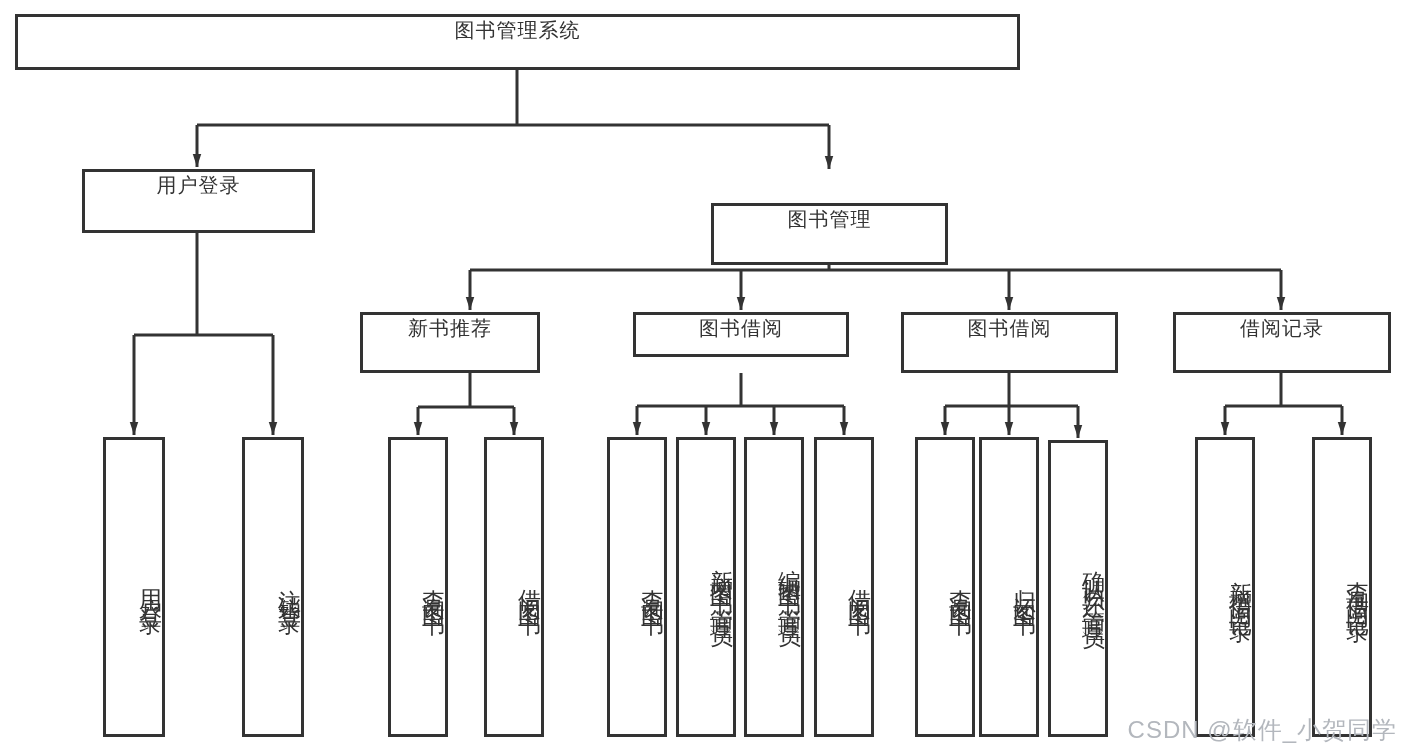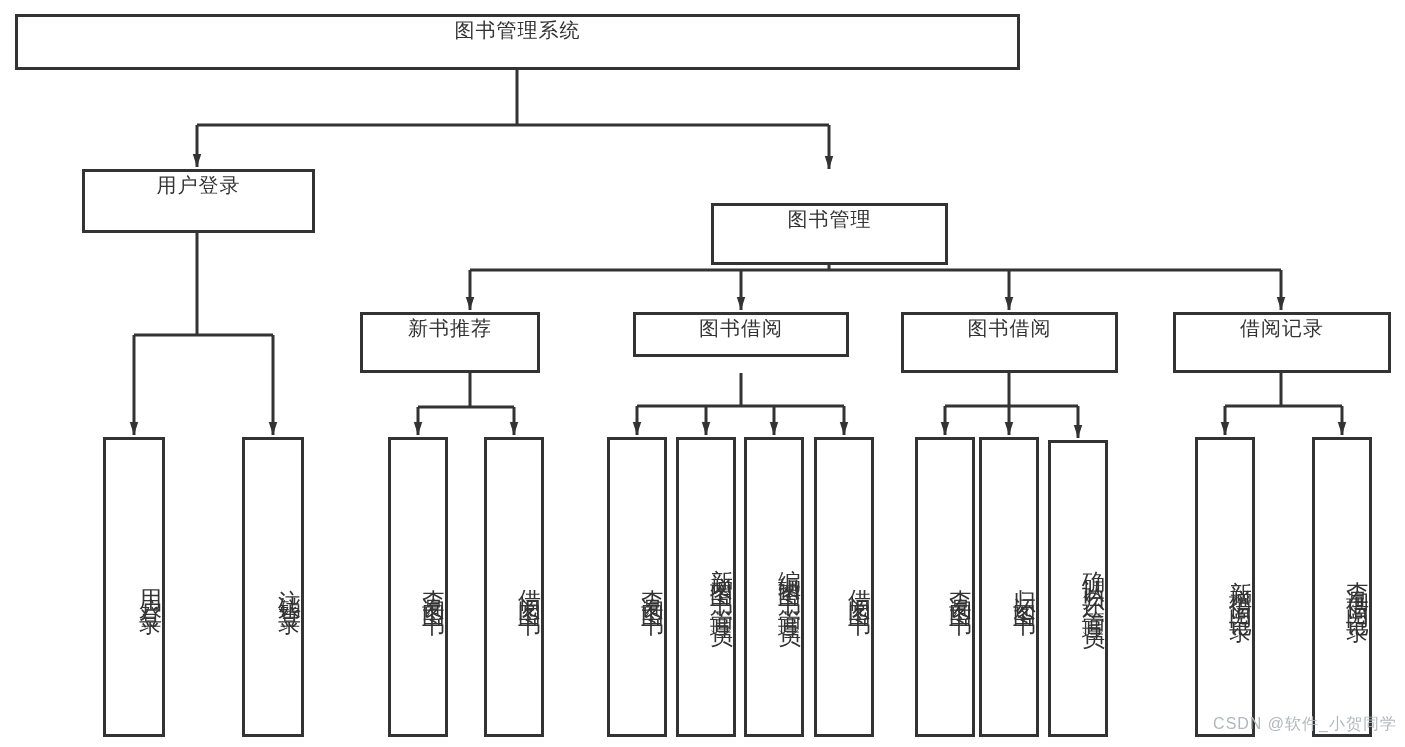--- a/index.html
+++ b/index.html
@@ -56,21 +56,21 @@
   #l-bb-borrow  {left:814px;width:60px;}
   #l-cb-query   {left:915px;width:60px;}
   #l-cb-return  {left:979px;width:60px;}
   #l-cb-confirm {left:1048px;width:60px;top:440px;height:297px;}
   #l-br-add     {left:1195px;width:60px;}
   #l-br-query   {left:1312px;width:60px;}
   #watermark{
     position:absolute;
     right:8px;top:714px;
     z-index:5;
-    font-size:16px;
+    font-size:24px;
     color:var(--wm);
     letter-spacing:1px;
     white-space:nowrap;
   }
 </style>
 </head>
 <body>
 
 <div id="canvas">
 

